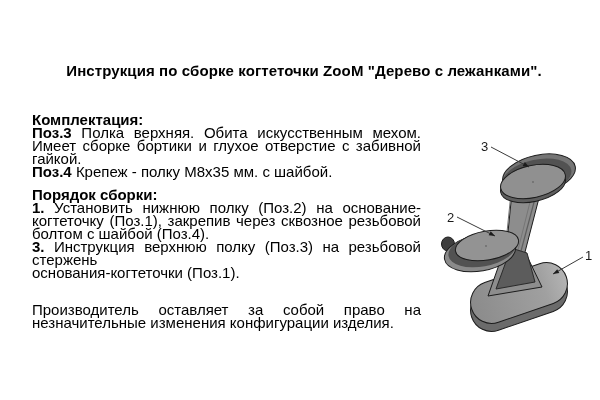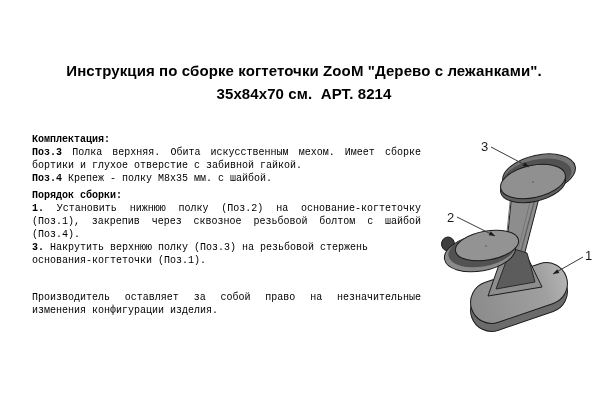--- a/index.html
+++ b/index.html
@@ -15,60 +15,58 @@
     position: absolute;
     top: 59px; left: 8px; right: 0;
     text-align: center;
     font-weight: bold;
     font-size: 15px;
     line-height: 23px;
     letter-spacing: 0.1px;
   }
   .text-col {
     position: absolute;
-    left: 32px; top: 133px;
+    left: 32px; top: 113px;
     width: 389px;
-    font-size: 10px;
+    font-size: 15px;
     line-height: 13px;
     text-align: justify;
-    font-family: Liberation Mono, monospace;
   }
   .text-col p { margin: 0; }
   .text-col p.section-head { font-weight: bold; text-align: left; }
-  .text-col p.gap { margin-top: 4px; }
+  .text-col p.gap { margin-top: 10px; }
   .text-col p.gap-sm { margin-top: 24px; }
   .text-col strong { font-weight: bold; }
   .preline { white-space: pre-line; }
   .diagram {
     position: absolute;
     left: 425px; top: 95px;
     width: 175px; height: 245px;
   }
   .diagram text {
     font-family: "Liberation Sans", sans-serif;
     font-size: 13px;
     fill: #1a1a1a;
   }
 </style>
 </head>
 <body>
 
 <div class="title-block">
   <div>Инструкция по сборке когтеточки ZooM "Дерево с лежанками".</div>
-  <div>35х84х70 см.&nbsp; АРТ. 8214</div>
 </div>
 
 <div class="text-col">
   <p class="section-head">Комплектация:</p>
   <p><strong>Поз.3</strong><span> Полка верхняя. Обита искусственным мехом. Имеет сборке бортики и глухое отверстие с забивной гайкой.</span></p>
   <p><strong>Поз.4</strong><span> Крепеж - полку М8х35 мм. с шайбой.</span></p>
 
   <p class="section-head gap">Порядок сборки:</p>
   <p><strong>1.</strong><span> Установить нижнюю полку (Поз.2) на основание-когтеточку (Поз.1), закрепив через сквозное резьбовой болтом с шайбой (Поз.4).</span></p>
-  <p><strong>3.</strong><span class="preline"> Накрутить верхнюю полку (Поз.3) на резьбовой стержень
+  <p><strong>3.</strong><span class="preline"> Инструкция верхнюю полку (Поз.3) на резьбовой стержень
 основания-когтеточки (Поз.1).</span></p>
 
   <p class="gap-sm">Производитель оставляет за собой право на незначительные изменения конфигурации изделия.</p>
 </div>
 
 <svg class="diagram" viewBox="0 0 175 245" aria-hidden="true">
   <defs>
     <linearGradient id="baseGrad" x1="0" y1="0" x2="1" y2="0">
       <stop offset="0" stop-color="#8b8b8b"></stop>
       <stop offset="0.75" stop-color="#a0a0a0"></stop>

